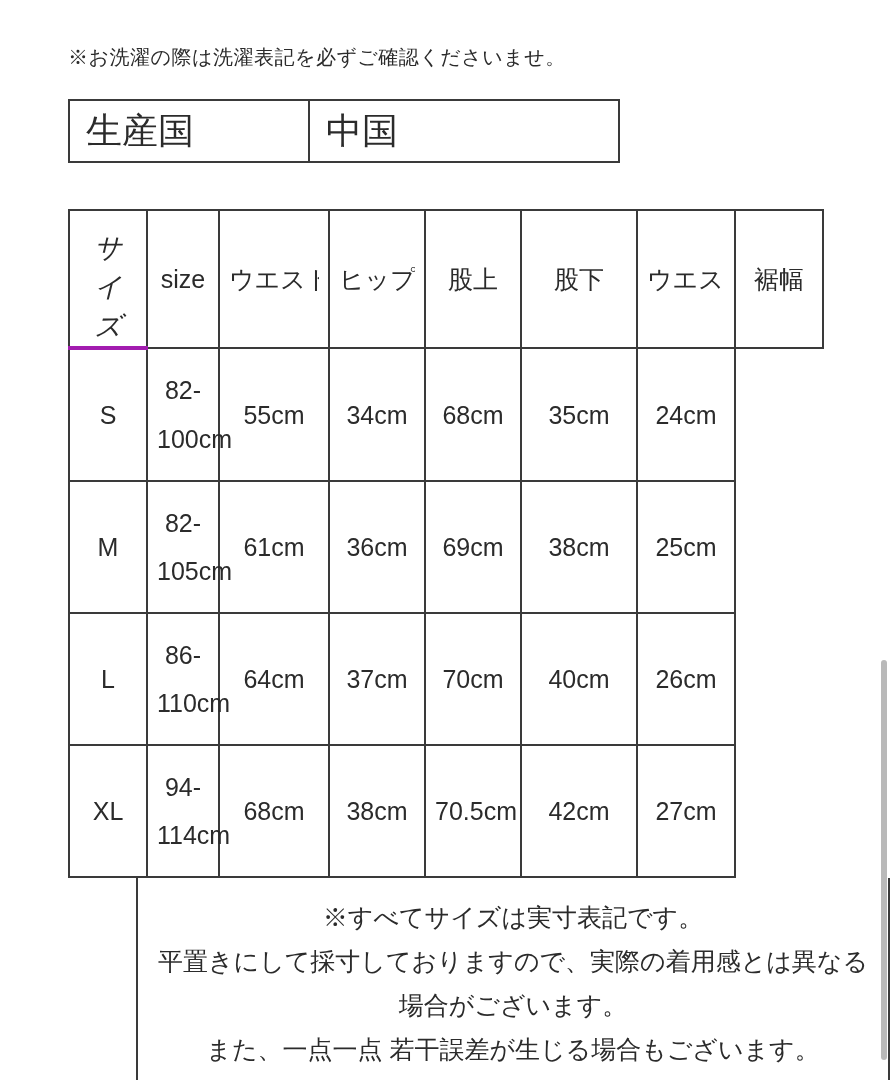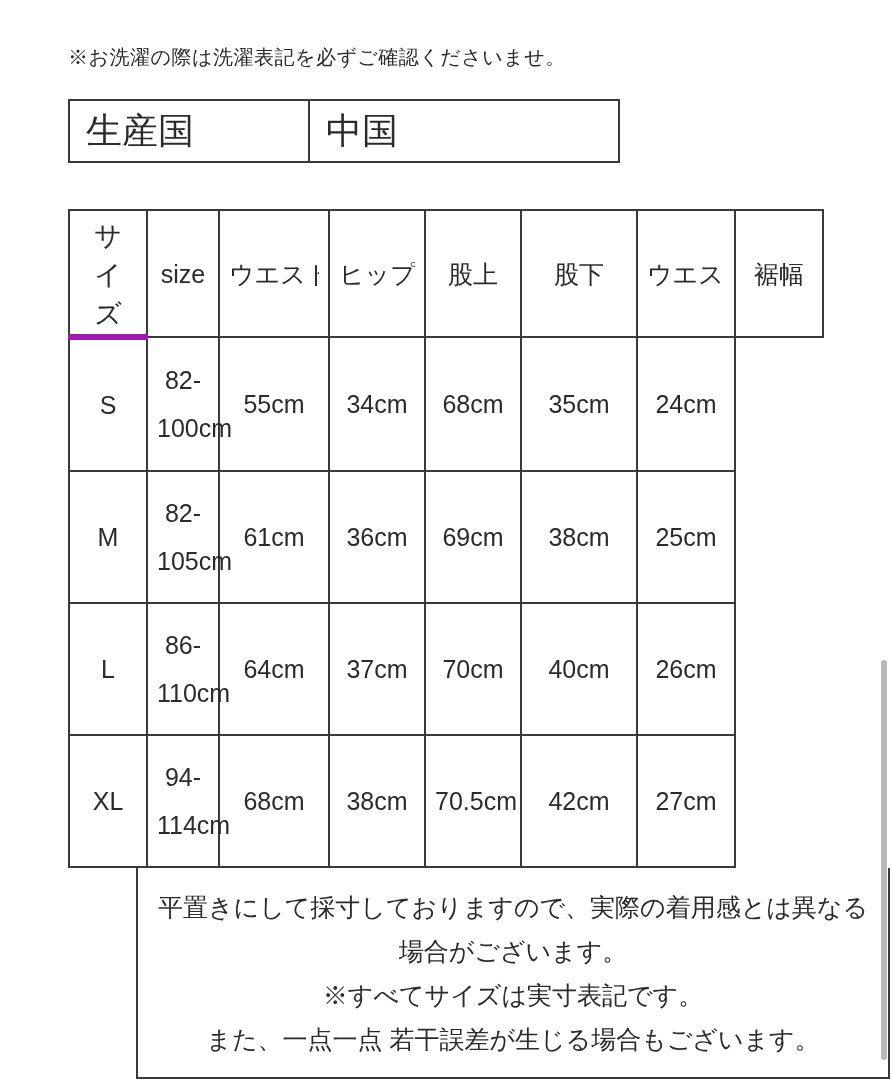--- a/index.html
+++ b/index.html
@@ -75,23 +75,24 @@
     color: #2b2b2b;
     padding: 9px;
     line-height: 1.15;
   }
 
   
   .size-table td.corner {
     width: 78px;
     font-size: 27px;
     line-height: 1.45;
-    padding: 6px 0 0 0;
+    padding: 18px 0 0 0;
     vertical-align: top;
-    border-bottom: 6px solid #a21caf;
+    border-bottom: 4px solid #a21caf;
+    font-style: italic;
   }
   .corner-inner {
     display: block;
     width: 34px;
     margin: 0 auto;
     word-break: break-all;
   }
 
   .size-table thead td {
     height: 74px;
@@ -262,22 +263,22 @@
           <td>68cm</td>
           <td>38cm</td>
           <td>70.5cm</td>
           <td>42cm</td>
           <td>27cm</td>
         </tr>
       </tbody>
     </table>
 
     <div class="notes">
+      <p>※すべてサイズは実寸表記です。</p>
       <p>平置きにして採寸しておりますので、実際の着用感とは異なる場合がございます。</p>
-      <p>※すべてサイズは実寸表記です。</p>
       <p>また、一点一点 若干誤差が生じる場合もございます。</p>
     </div>
   </div>
 
   <div class="scrollbar-track">
     <div class="scrollbar-thumb"></div>
   </div>
 
 </div>
 

